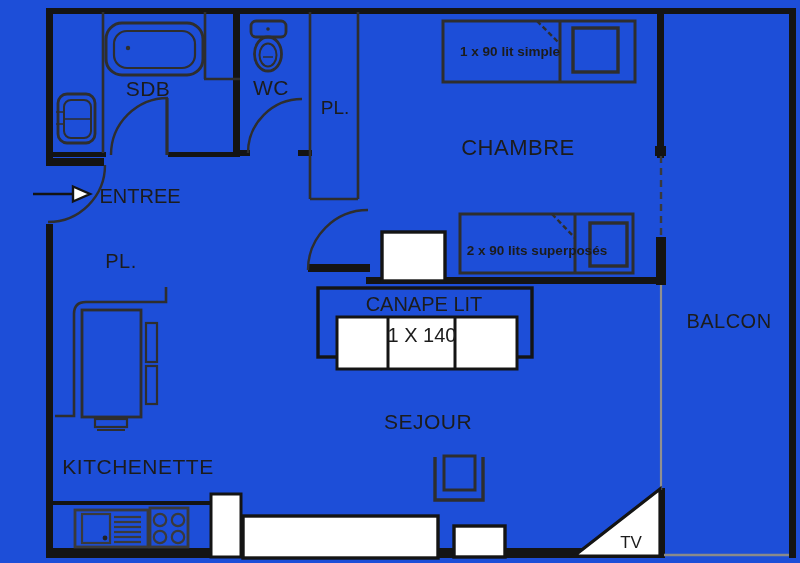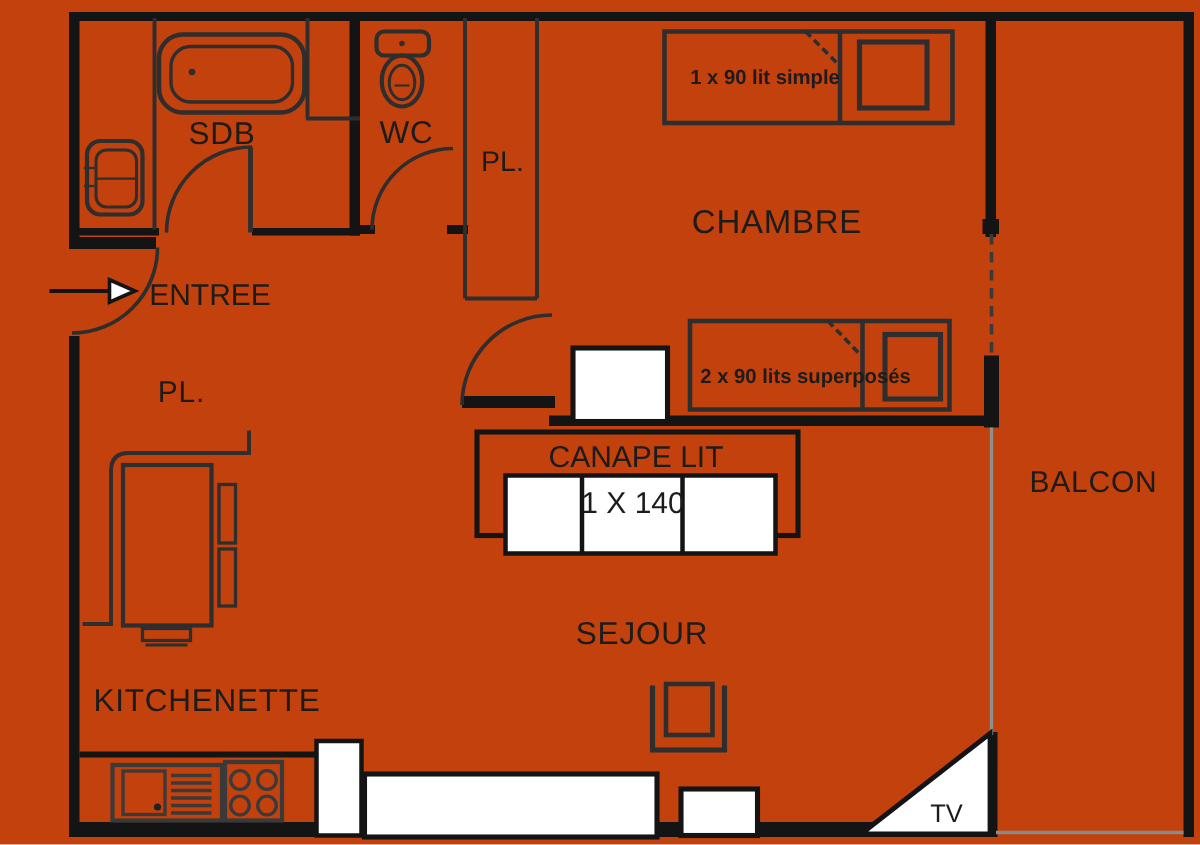--- a/index.html
+++ b/index.html
@@ -1,16 +1,16 @@
 <!DOCTYPE html>
 <html><head>
 <meta charset="utf-8">
 <style>
   html,body{margin:0;padding:0;background:#ffffff;}
-  .stage{position:relative;width:800px;height:563px;background:#c2410c;overflow:hidden;
+  .stage{position:relative;width:800px;height:563px;background:#1d4ed8;overflow:hidden;
          font-family:"Liberation Sans",sans-serif;}
   svg{position:absolute;left:0;top:0;}
   text{fill:#1c1c1c;font-family:"Liberation Sans",sans-serif;}
   .room-label{font-size:21px;letter-spacing:0.5px;}
   .small-label{font-size:19px;}
   .bed-label{font-size:13.5px;font-weight:bold;}
   .sofa-label{font-size:20px;}
 </style>
 </head>
 <body>

